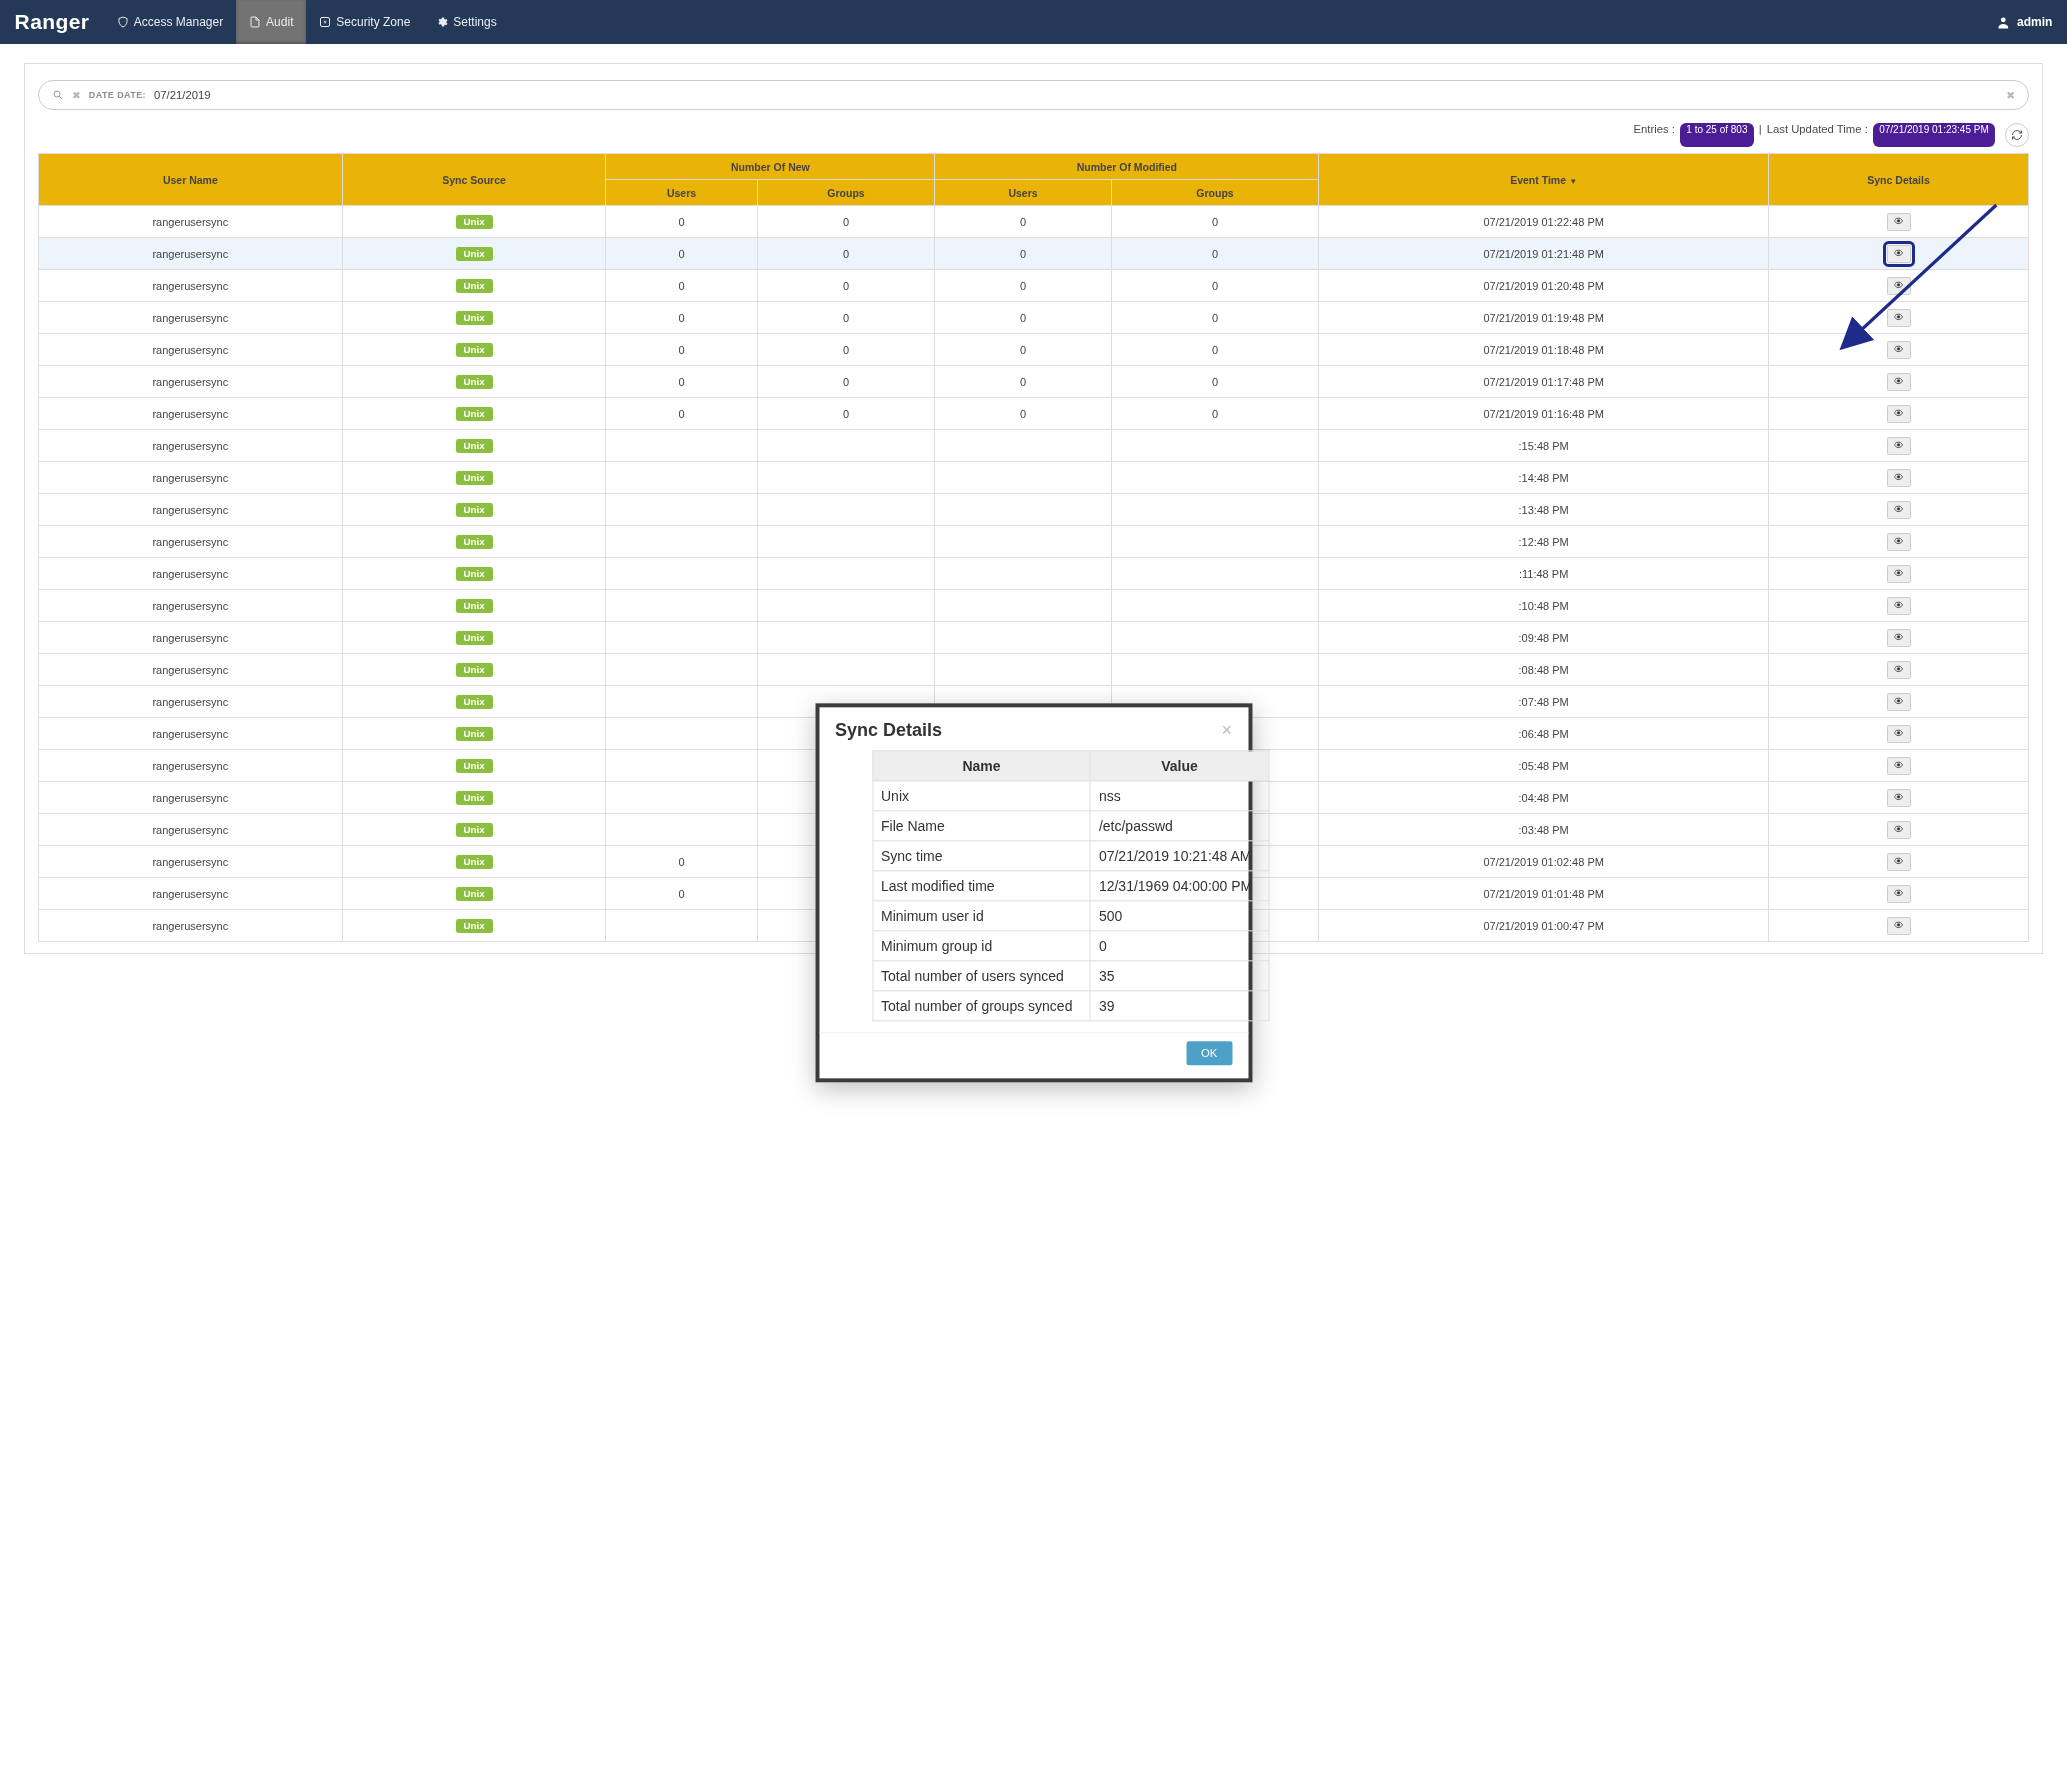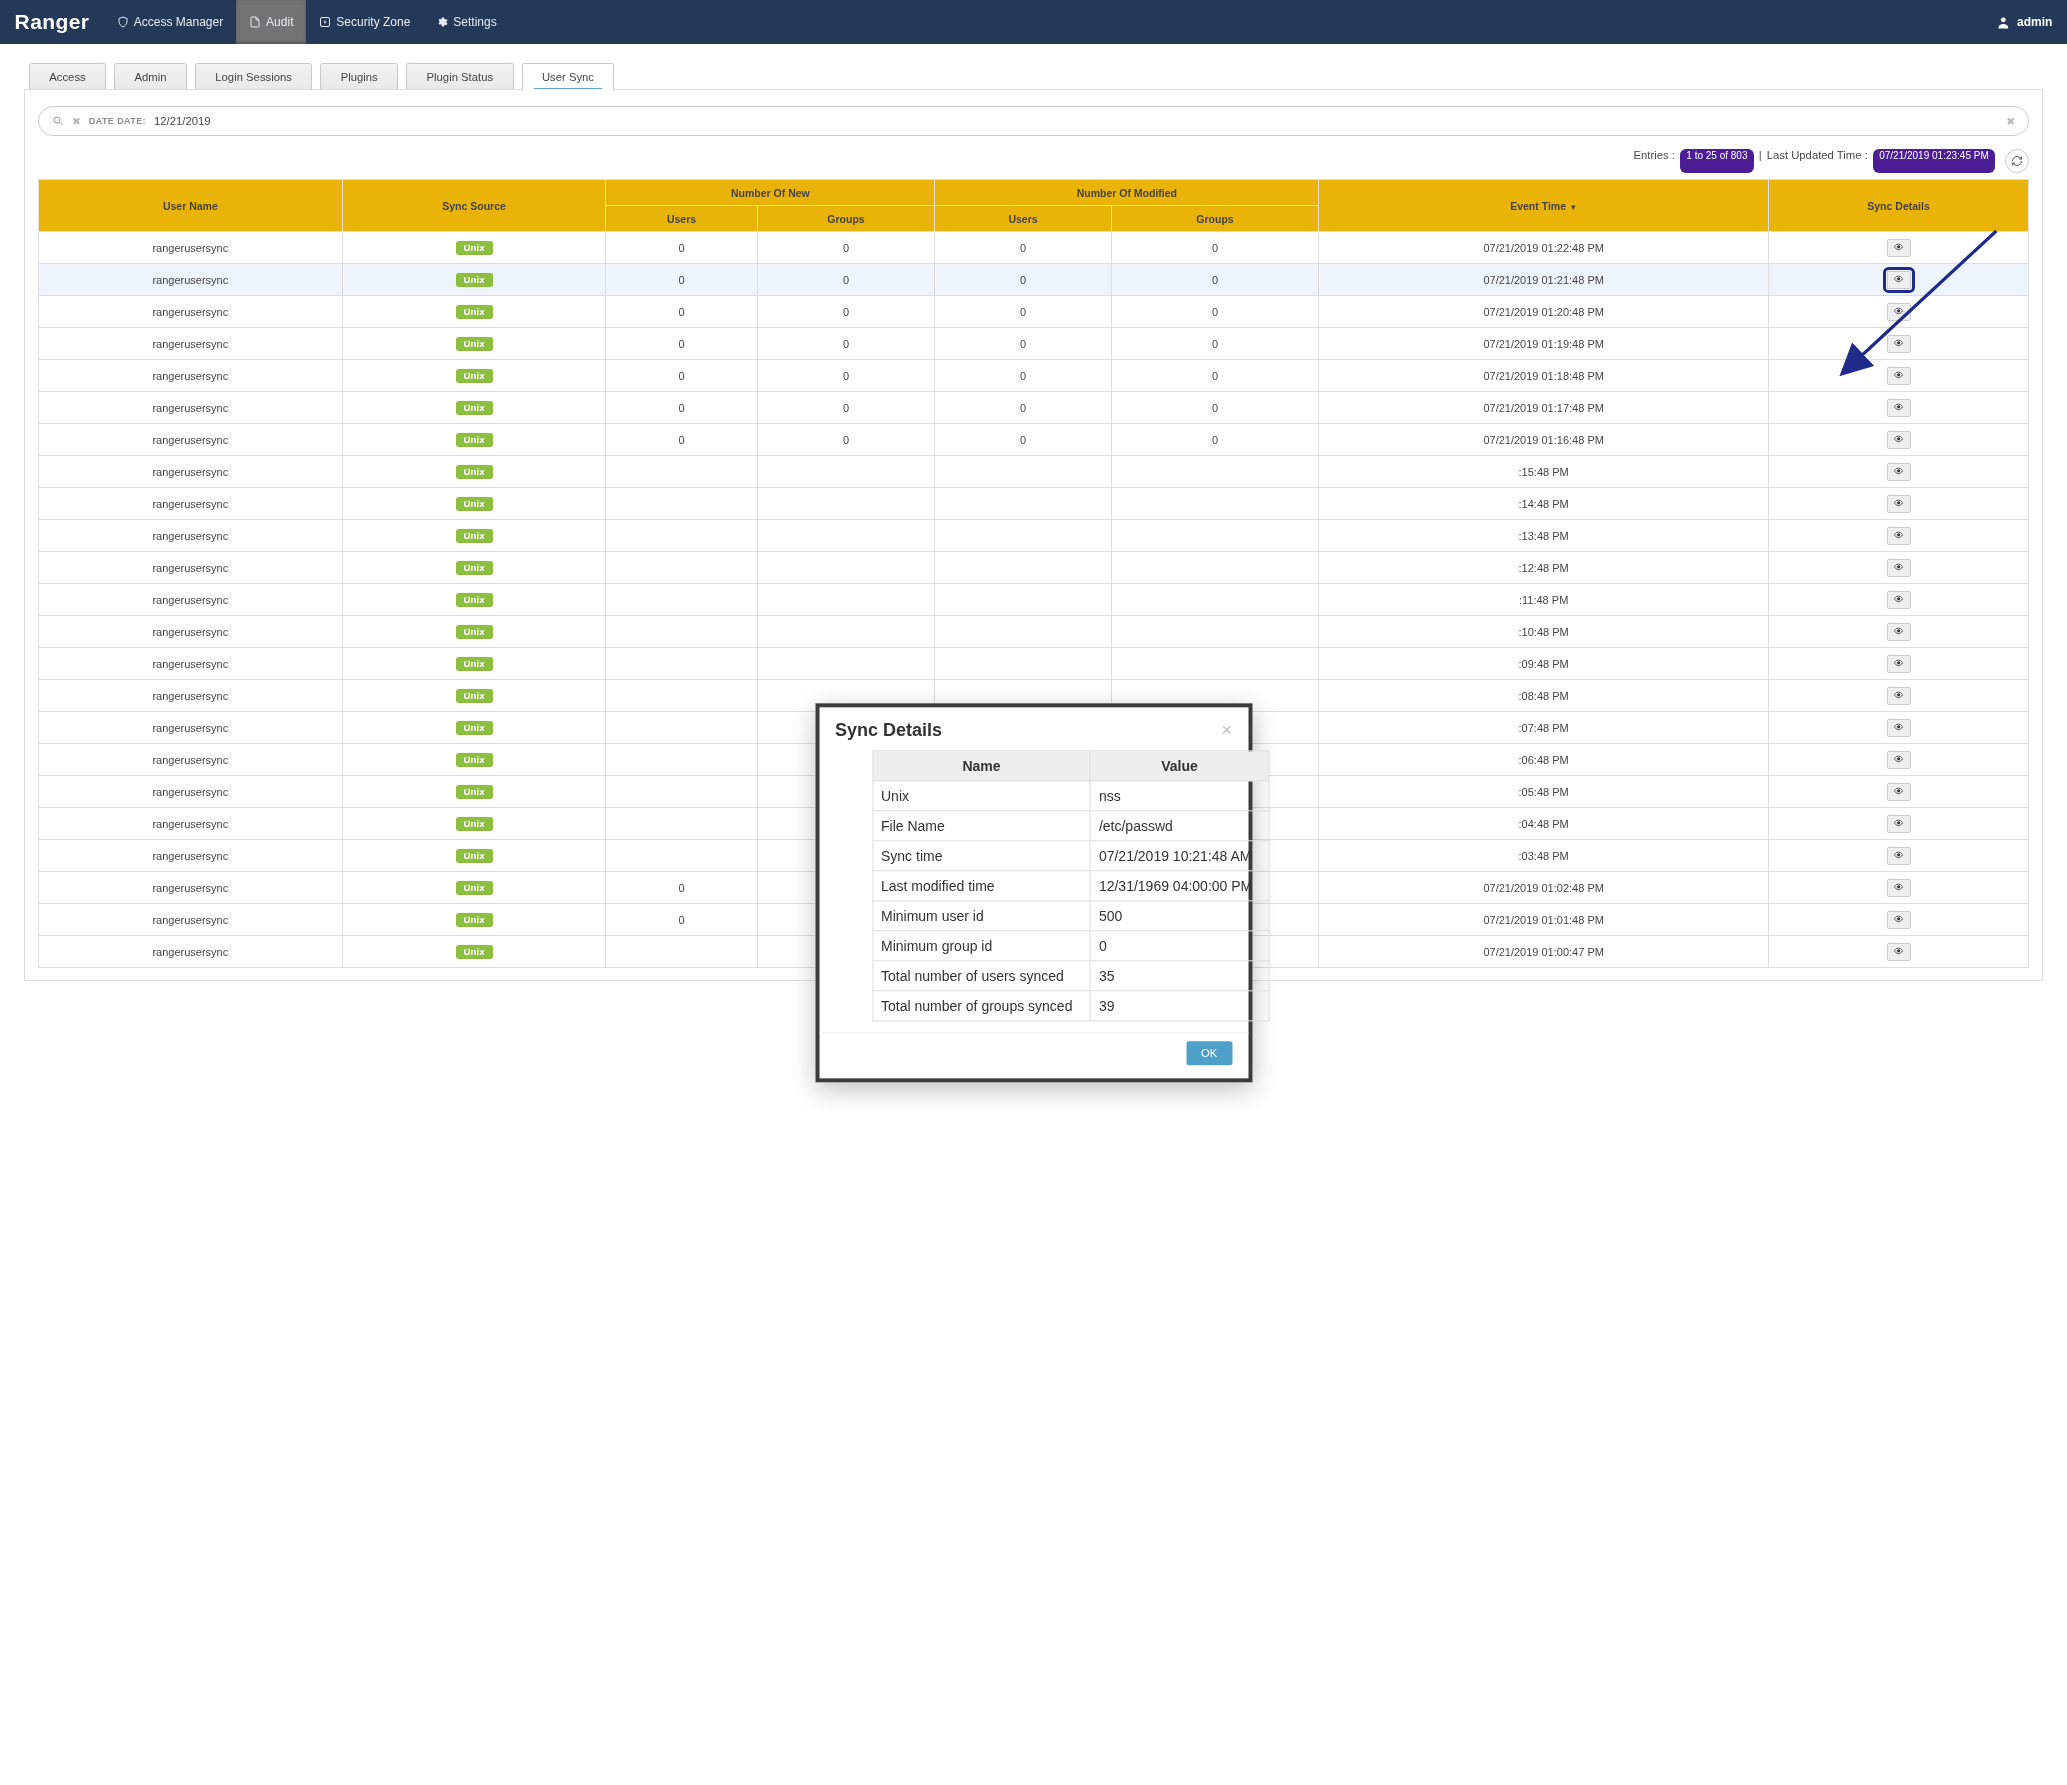--- a/index.html
+++ b/index.html
@@ -238,38 +238,30 @@
   <div class="user">
     <svg class="icon-svg" style="width:14.6px;height:14.6px" viewBox="0 0 24 24" fill="currentColor">
         <circle cx="12" cy="8" r="4"></circle>
         <path d="M4 21c0-4 4-6 8-6s8 2 8 6v1H4z"></path>
       </svg>
     <span>admin</span>
   </div>
 </div>
 
 <div class="page">
-  <div class="tabs">
-    <div class="tab">Access</div>
-    <div class="tab">Admin</div>
-    <div class="tab">Login Sessions</div>
-    <div class="tab">Plugins</div>
-    <div class="tab">Plugin Status</div>
-    <div class="tab active">User Sync</div>
-  </div>
 
   <div class="panel-outer" style="position:relative;">
     <div class="search-wrap">
       <svg class="icon-svg" style="color:#9b9b9b" viewBox="0 0 24 24" fill="none" stroke="currentColor" stroke-width="2">
           <circle cx="10" cy="10" r="6"></circle>
           <line x1="20" y1="20" x2="14.5" y2="14.5"></line>
         </svg>
       <span class="clear-left">✖</span>
       <span class="start-label">DATE DATE:</span>
-      <span class="date-val">12/21/2019</span>
+      <span class="date-val">07/21/2019</span>
       <span class="flex1"></span>
       <span class="clear-right">✖</span>
     </div>
 
     <div class="meta-bar">
       <span>Entries :</span>
       <span class="pill">1 to 25 of 803</span>
       <span>|</span>
       <span>Last Updated Time :</span>
       <span class="pill">07/21/2019 01:23:45 PM</span>

